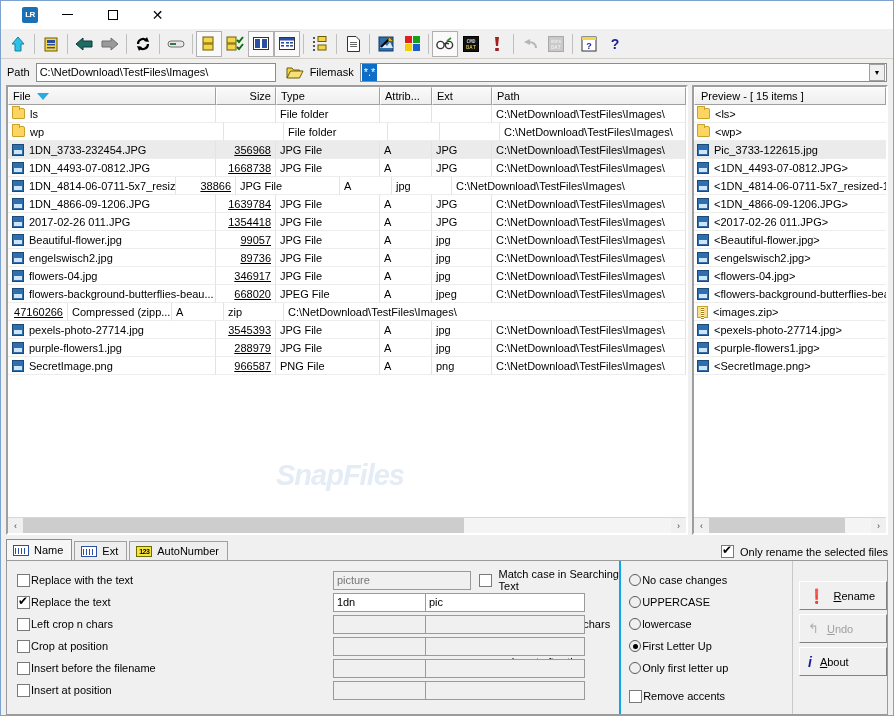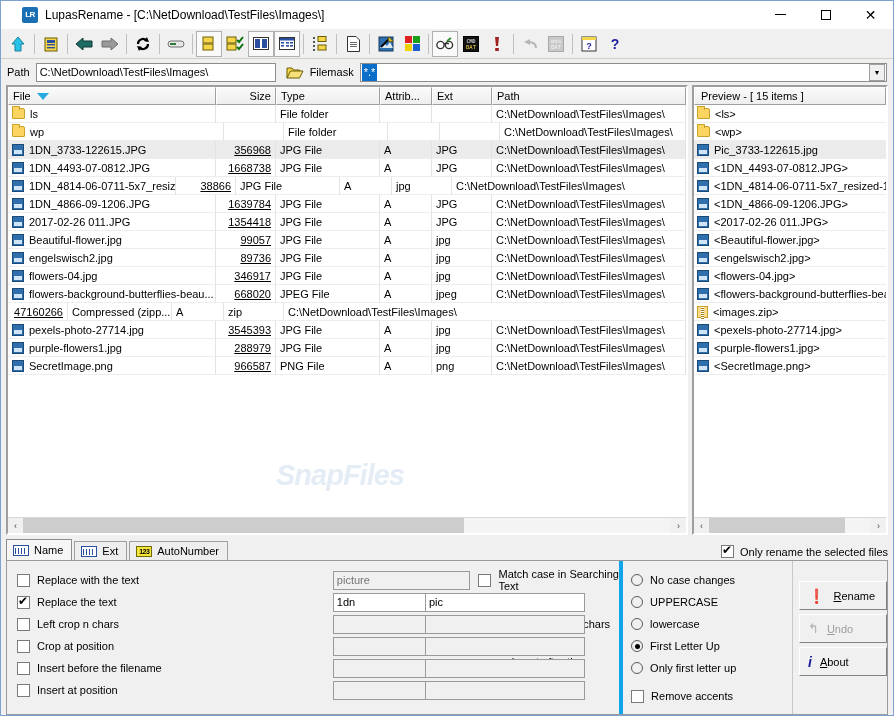--- a/index.html
+++ b/index.html
@@ -215,25 +215,25 @@
   .onlysel { margin-left:auto; display:flex; align-items:center; gap:6px; font-size:11px; padding-bottom:2px;}
 
   .panel {
     flex:1; border:1px solid #9a9a9a; background:#f0f0f0; position:relative;
     display:flex;
   }
   .col-left { width: 330px; padding: 8px 0 0 10px; }
   .col-mid  { width: 290px; padding: 8px 0 0 0; }
   .col-case {
     width: 175px; padding: 8px 0 0 8px;
-    border-left:4px solid #0ea5e9;
+    border-left:2px solid #0ea5e9;
   }
   .col-btns { flex:1; padding-top: 20px; padding-left:6px; border-left:1px solid #c8c8c8;}
 
-  .optline { height:22px; display:flex; align-items:center; gap:7px; font-size:11px; }
+  .optline { height:22px; display:flex; align-items:center; gap:1px; font-size:11px; }
   .cb {
     width:13px;height:13px; border:1px solid #7a7a7a; background:#fff;
     display:inline-block; position:relative; flex:none;
   }
   .cb.on:after{
     content:"✔"; position:absolute; left:0px; top:-3px;
     font-size:12px; color:#000; line-height:14px;
   }
   .rb {
     width:12px;height:12px;border:1.5px solid #5a5a5a;border-radius:50%;
@@ -264,21 +264,20 @@
   .undo-ico { color:#b0b0b0; font-size:13px; }
   .info-ico { color:#1a1a9c; font-weight:bold; font-style:italic; font-size:14px; }
 </style>
 </head>
 <body>
 
 <div class="window">
 
   <div class="titlebar">
     <div class="title-icon">LR</div>
-    <div class="title-text">LupasRename - [C:\NetDownload\TestFiles\Images\]</div>
     <div class="win-btns">
       <div class="win-btn">
           <span class="glyph-min"></span>
         </div>
       <div class="win-btn">
           <span class="glyph-max"></span>
         </div>
       <div class="win-btn close">
           <span class="glyph-close">✕</span>
         </div>
@@ -508,21 +507,21 @@
             </div>
             <div class="fcell r" style="width: 60px;"></div>
             <div class="fcell" style="width: 104px;">File folder</div>
             <div class="fcell" style="width: 52px;"></div>
             <div class="fcell" style="width: 60px;"></div>
             <div class="fcell" style="flex: 1 1 0%;">C:\NetDownload\TestFiles\Images\</div>
           </div>
           <div class="frow sel">
             <div class="fcell" style="width: 208px;">
               <span class="icon-img"></span>
-              <span>1DN_3733-122615.JPG</span>
+              <span>1DN_3733-232454.JPG</span>
             </div>
             <div class="fcell r" style="width: 60px;">356968</div>
             <div class="fcell" style="width: 104px;">JPG File</div>
             <div class="fcell" style="width: 52px;">A</div>
             <div class="fcell" style="width: 60px;">JPG</div>
             <div class="fcell" style="flex: 1 1 0%;">C:\NetDownload\TestFiles\Images\</div>
           </div>
           <div class="frow">
             <div class="fcell" style="width: 208px;">
               <span class="icon-img"></span>

